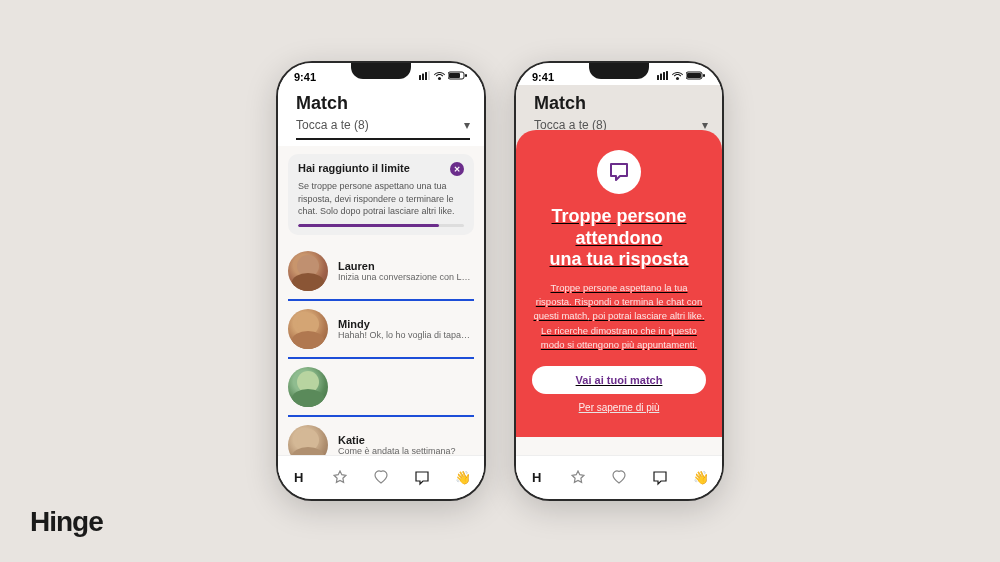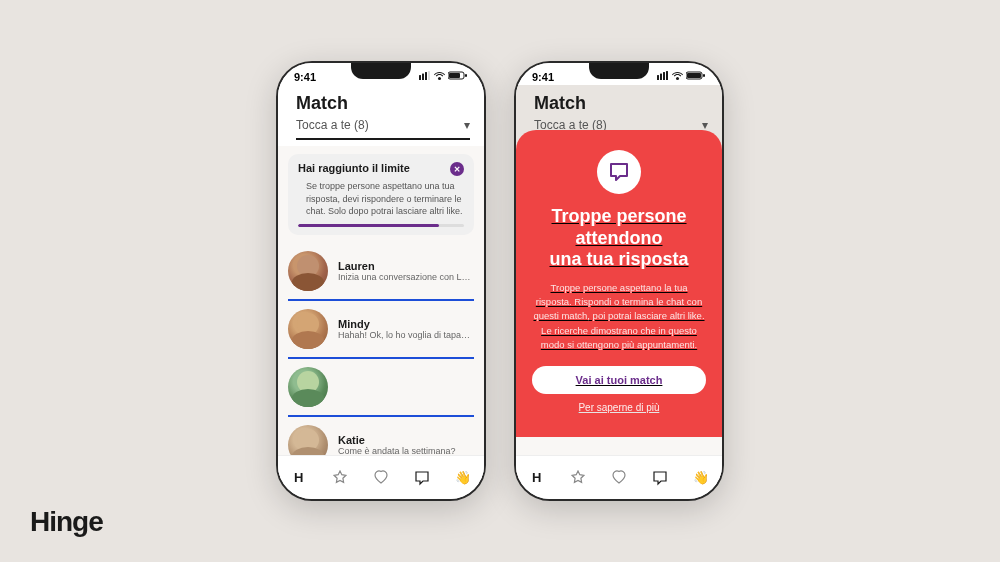--- a/index.html
+++ b/index.html
@@ -129,21 +129,20 @@
       color: #fff;
       font-size: 8px;
       font-weight: 700;
     }
 
     .limit-banner-text {
       font-size: 9px;
       color: #555;
       line-height: 1.4;
       margin-bottom: 6px;
-      margin-left: 8px;
     }
 
     .limit-progress {
       height: 3px;
       background: #ddd;
       border-radius: 2px;
       overflow: hidden;
     }
 
     .limit-progress-fill {

